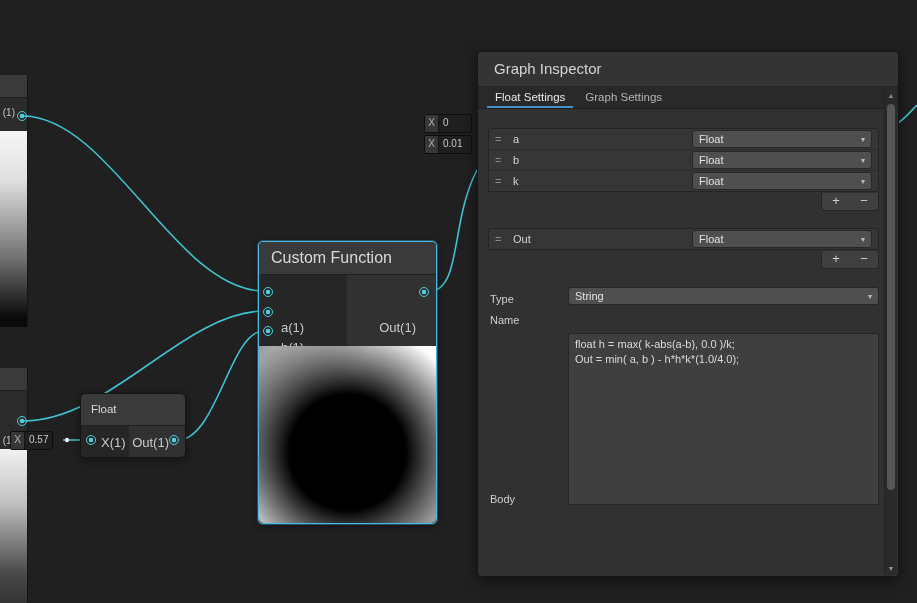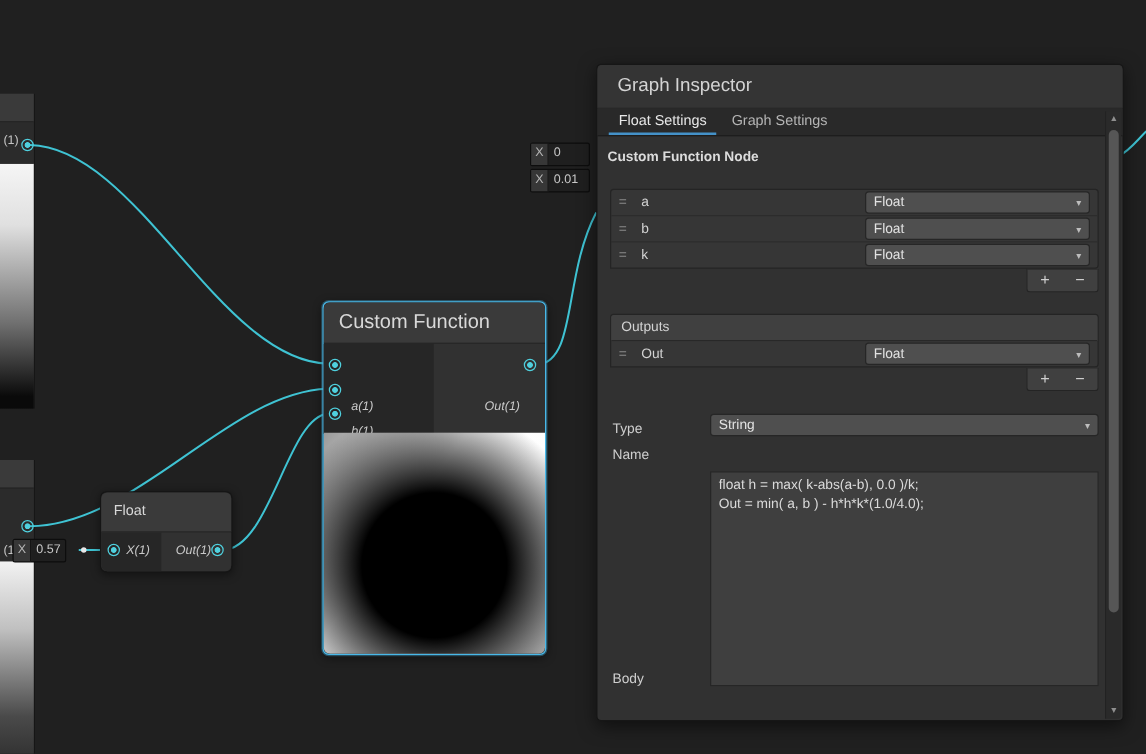--- a/index.html
+++ b/index.html
@@ -11,21 +11,21 @@
   .wires path{fill:none;stroke:var(--wire,#3fc3d3);stroke-width:1.6px;}
 
   
   .node{position:absolute;background:#2b2b2b;border:1px solid #151515;border-radius:5px;z-index:3;
         box-shadow:0 2px 8px rgba(0,0,0,.45);}
   .node-title{height:32px;line-height:32px;padding:0 12px;background:#3a3a3a;color:#d9d9d9;
               font-size:16px;border-bottom:1px solid #1f1f1f;border-radius:5px 5px 0 0;}
   .node-title.sm{height:31px;line-height:31px;font-size:11.5px;padding:0 10px;}
   .selected{border:1px solid var(--selection,#49b8e8);
             box-shadow:0 0 0 1px rgba(73,184,232,.35),0 2px 8px rgba(0,0,0,.45);}
-  .plabel{position:absolute;font-size:10px;color:#c9c9c9;font-style:italic;}
+  .plabel{position:absolute;font-size:13px;color:#c9c9c9;}
   .port{position:absolute;width:8px;height:8px;border:1px solid #4fd0de;border-radius:50%;z-index:4;
         background:radial-gradient(circle,#4fd0de 0 2px,rgba(0,0,0,0) 2.6px);}
   .in-col{position:absolute;left:0;top:0;bottom:0;background:#262626;}
 
   .node-custom{left:258px;top:241px;width:177px;height:281px;}
   .node-custom .port-area{position:relative;height:72px;background:#313131;}
   .node-custom .in-col{width:88px;}
   .node-custom .preview{position:absolute;left:0;top:104px;right:0;bottom:0;border-radius:0 0 5px 5px;
      background:
        radial-gradient(circle 135px at 50% 60%,#000 58px,rgba(0,0,0,0) 128px),
@@ -170,21 +170,20 @@
   </div>
 
   <div class="inspector">
     <div class="insp-header">Graph Inspector</div>
     <div class="insp-tabs">
       <div class="insp-tab active">Float Settings</div>
       <div class="insp-tab">Graph Settings</div>
     </div>
 
     <div class="insp-content">
-      <div class="insp-heading">Custom Function Node</div>
 
       <div class="list-box">
         <div class="list-row">
           <span class="drag-handle">=</span>
           <span class="row-label">a</span>
           <div class="dropdown">
             <span>Float</span>
             <span class="arrow">▾</span>
           </div>
         </div>
@@ -204,21 +203,20 @@
             <span class="arrow">▾</span>
           </div>
         </div>
       </div>
       <div class="list-footer">
         <span class="lf-btn">+</span>
         <span class="lf-btn">−</span>
       </div>
 
       <div class="list-box" style="margin-top:17px;">
-        <div class="list-header">Outputs</div>
         <div class="list-row">
           <span class="drag-handle">=</span>
           <span class="row-label">Out</span>
           <div class="dropdown">
             <span>Float</span>
             <span class="arrow">▾</span>
           </div>
         </div>
       </div>
       <div class="list-footer">

